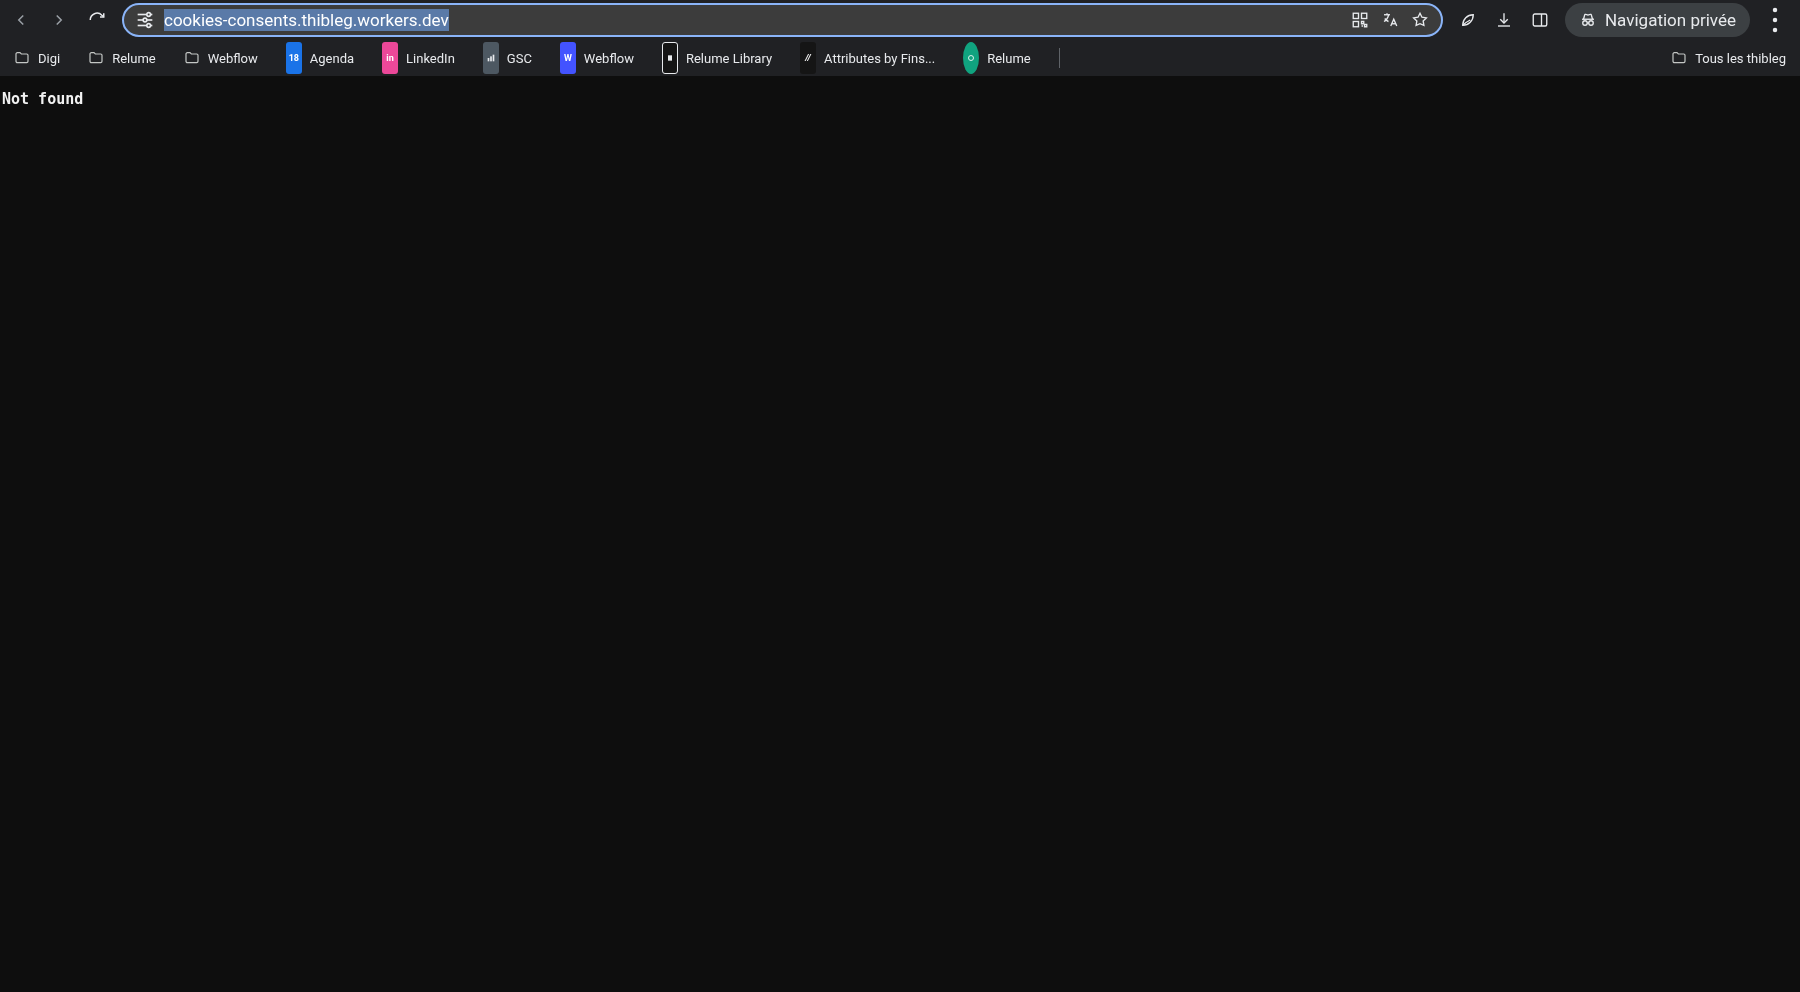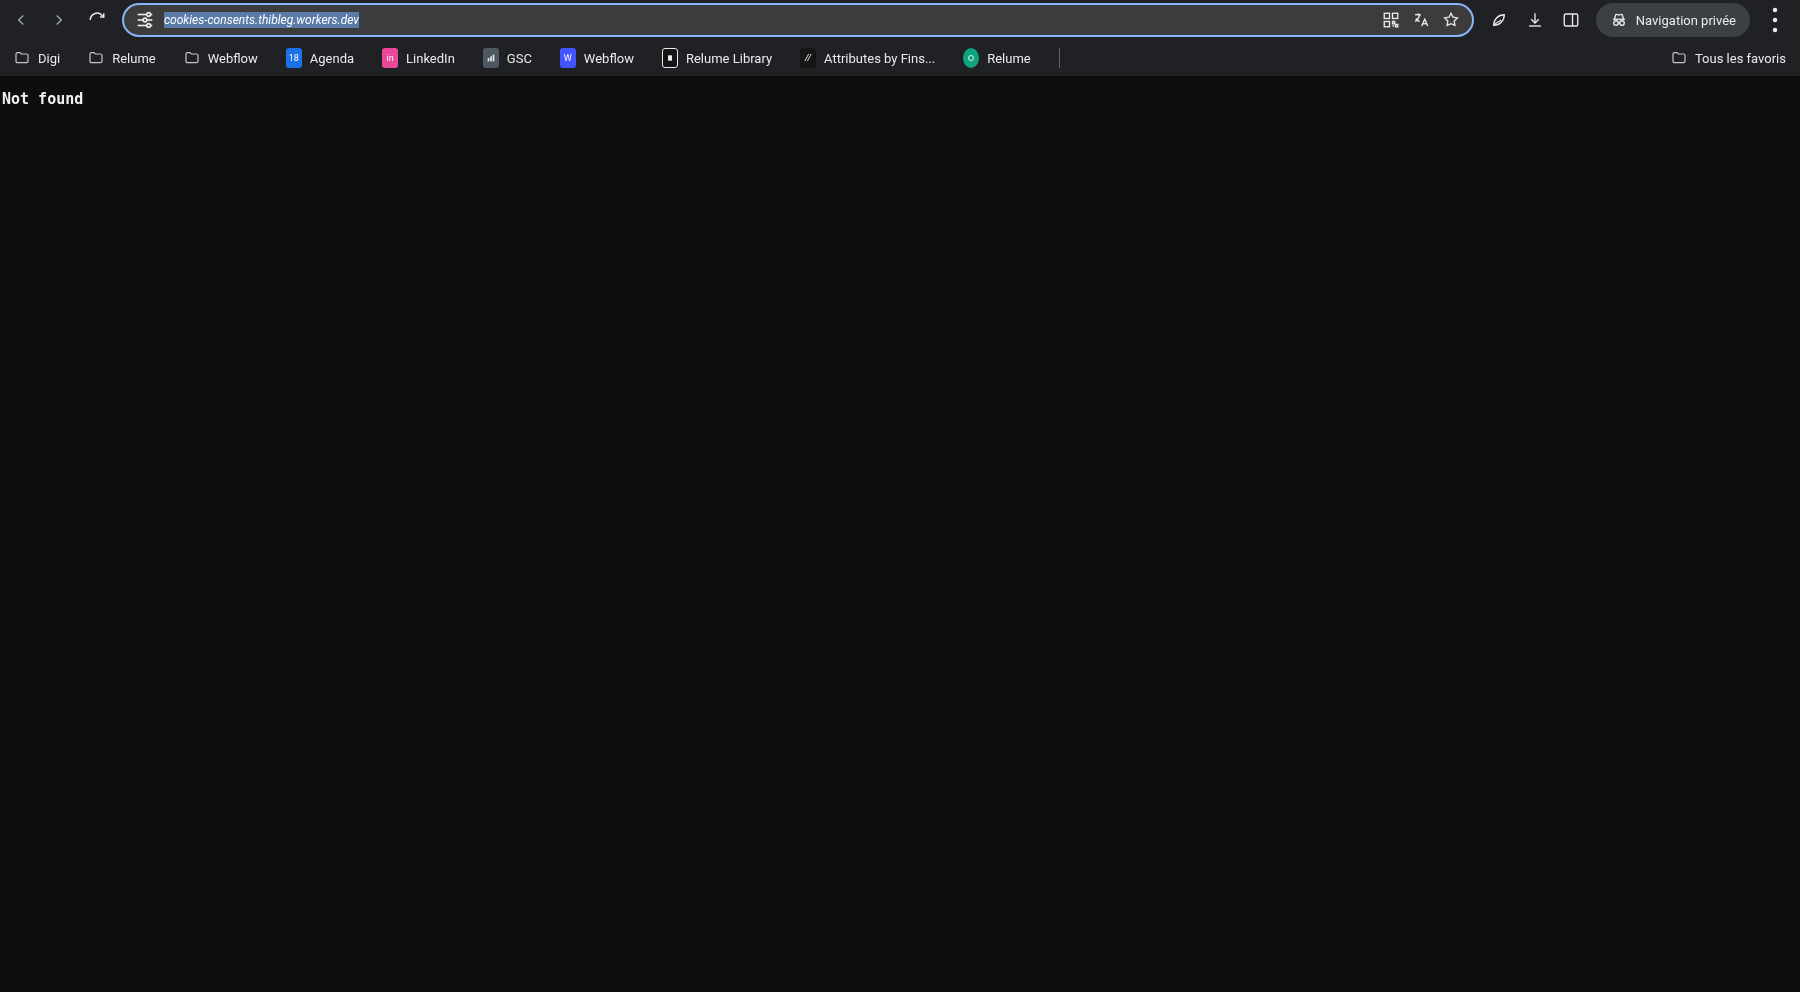--- a/index.html
+++ b/index.html
@@ -48,25 +48,24 @@
     .omnibox .site-btn {
       width: 22px; height: 22px;
       display:flex;align-items:center;justify-content:center;
       color:#e8eaed;
     }
     .omnibox .url {
       flex:1;
       background: transparent;
       border: none;
       outline: none;
-      font-size: 12px;
+      font-size: 17px;
       color: #e8eaed;
       padding: 0 8px;
       user-select: text;
-      font-style: italic;
     }
     .omnibox .url .sel {
       background:#5a7aa8;
       color:#fff;
       padding:1px 0;
     }
     .omnibox .trail-icon {
       width: 30px; height: 30px;
       display:flex;align-items:center;justify-content:center;
       color:#e8eaed;
@@ -78,21 +77,21 @@
     .ext-btn {
       width:34px;height:34px;display:flex;align-items:center;justify-content:center;border-radius:50%;
       color:#e8eaed;cursor:pointer;
     }
     .ext-btn svg{width:18px;height:18px;}
 
     .incognito-chip{
       display:flex;align-items:center;gap:8px;
       background:#3c4043;border-radius:17px;
       padding:0 14px;height:34px;margin:16px 6px;
-      color:#e8eaed;font-size:13px;cursor:pointer;
+      color:#e8eaed;font-size:17px;cursor:pointer;
     }
     .incognito-chip svg{width:18px;height:18px;}
 
     .menu-dots{
       width:34px;height:34px;display:flex;align-items:center;justify-content:center;
       color:#e8eaed;cursor:pointer;border-radius:50%;
     }
 
     
     .bookmarks-bar{
@@ -105,22 +104,22 @@
     .bm-item{
       display:flex;align-items:center;gap:8px;
       padding:4px 8px;border-radius:4px;
       font-size:13px;color:#e8eaed;
       cursor:pointer;white-space:nowrap;max-width:160px;
     }
     .bm-item .label{overflow:hidden;text-overflow:ellipsis;}
     .bm-icon{width:16px;height:16px;display:flex;align-items:center;justify-content:center;flex:0 0 16px;}
     .bm-icon svg{width:16px;height:16px;}
     .bm-favicon{
-      width:16px;height:20px;border-radius:3px;display:flex;align-items:center;justify-content:center;
-      font-size:9px;font-weight:400;color:#fff;flex:0 0 16px;
+      width:16px;height:32px;border-radius:3px;display:flex;align-items:center;justify-content:center;
+      font-size:9px;font-weight:700;color:#fff;flex:0 0 16px;
     }
 
     .bm-sep{
       width:1px;height:20px;background:#5f6368;margin:0 8px;
     }
     .bm-right{margin-left:auto;display:flex;align-items:center;}
 
     
     .page{
       position:absolute;left:0;right:0;top:76px;bottom:0;
@@ -318,20 +317,20 @@
       <span class="label">Relume</span>
     </div>
   <div class="bm-sep"></div>
   <div class="bm-right">
     <div class="bm-item">
       <span class="bm-icon">
         <svg viewBox="0 0 24 24" fill="none" stroke="#c4c7c5" stroke-width="1.8">
             <path d="M3 6a2 2 0 0 1 2-2h4l2 2h8a2 2 0 0 1 2 2v9a2 2 0 0 1-2 2H5a2 2 0 0 1-2-2V6z"></path>
           </svg>
       </span>
-      <span class="label">Tous les favoris</span>
+      <span class="label">Tous les thibleg</span>
     </div>
   </div>
 </div>
 
 <div class="page">
   <pre>Not found</pre>
 </div>
 
 </body></html>

